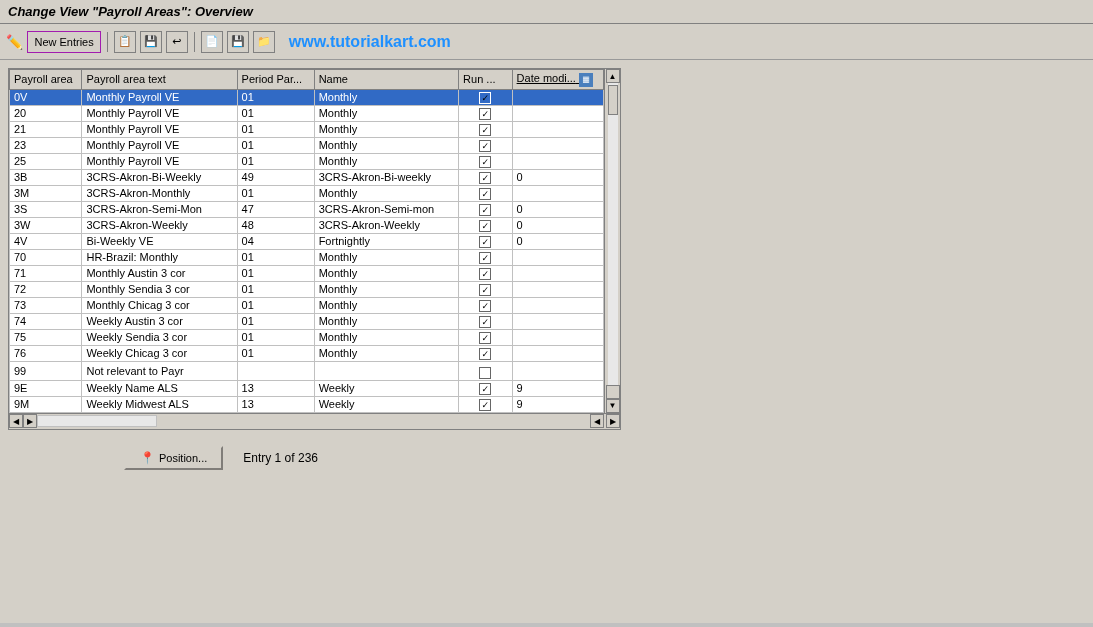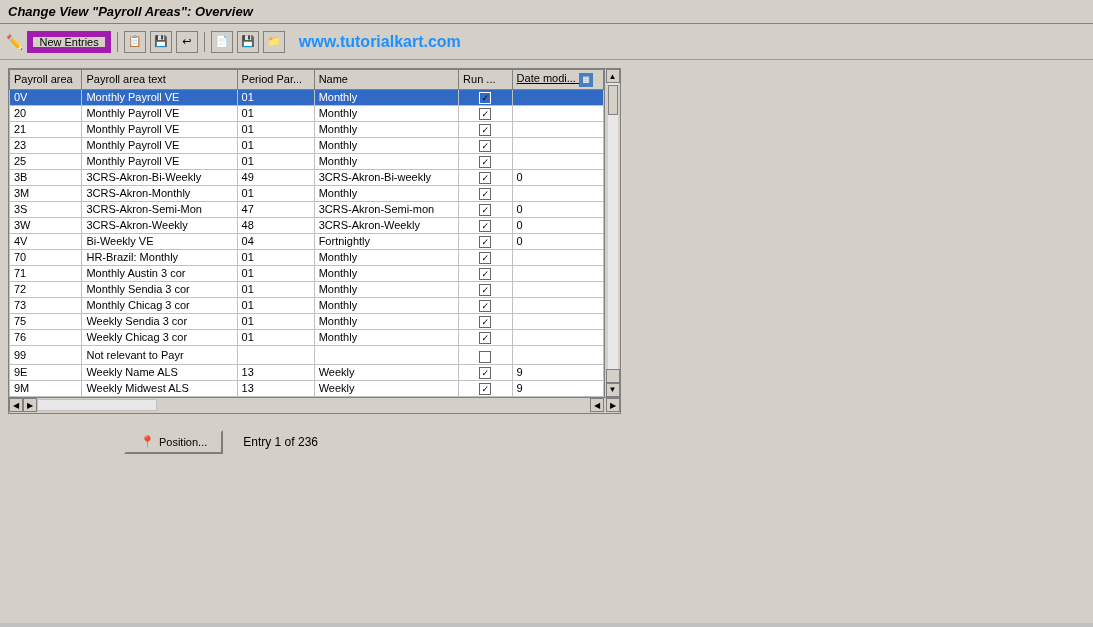--- a/index.html
+++ b/index.html
@@ -35,21 +35,21 @@
       cursor: pointer;
       font-size: 11px;
       display: flex;
       align-items: center;
       justify-content: center;
       width: 22px;
       height: 22px;
     }
     .toolbar-text-btn {
       background: #d4d0c8;
-      border: 6px solid #a21caf;
+      border: 1px solid #a21caf;
       padding: 2px 6px;
       cursor: pointer;
       font-size: 11px;
       height: 22px;
       display: flex;
       align-items: center;
     }
     .toolbar-separator {
       width: 1px;
       height: 20px;
@@ -374,20 +374,28 @@
                 </tr>
                 <tr>
                   <td>73</td>
                   <td>Monthly Chicag 3 cor</td>
                   <td>01</td>
                   <td>Monthly</td>
                   <td class="checkbox-cell"><div class="cb checked"></div></td>
                   <td></td>
                 </tr>
                 <tr>
+                  <td>74</td>
+                  <td>Weekly Austin 3 cor</td>
+                  <td>01</td>
+                  <td>Monthly</td>
+                  <td class="checkbox-cell"><div class="cb checked"></div></td>
+                  <td></td>
+                </tr>
+                <tr>
                   <td>75</td>
                   <td>Weekly Sendia 3 cor</td>
                   <td>01</td>
                   <td>Monthly</td>
                   <td class="checkbox-cell"><div class="cb checked"></div></td>
                   <td></td>
                 </tr>
                 <tr>
                   <td>76</td>
                   <td>Weekly Chicag 3 cor</td>

